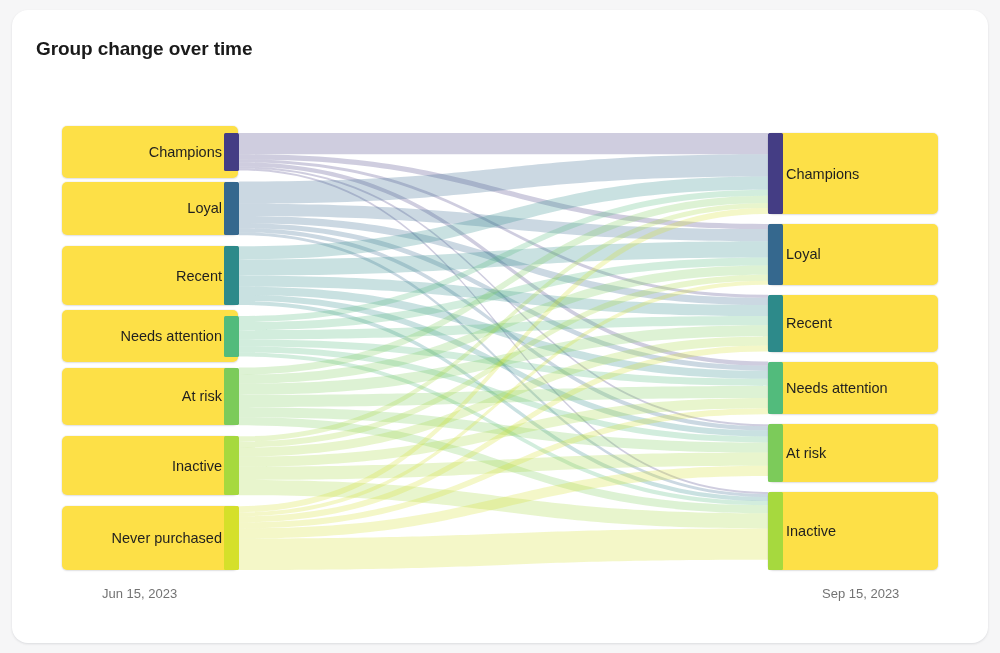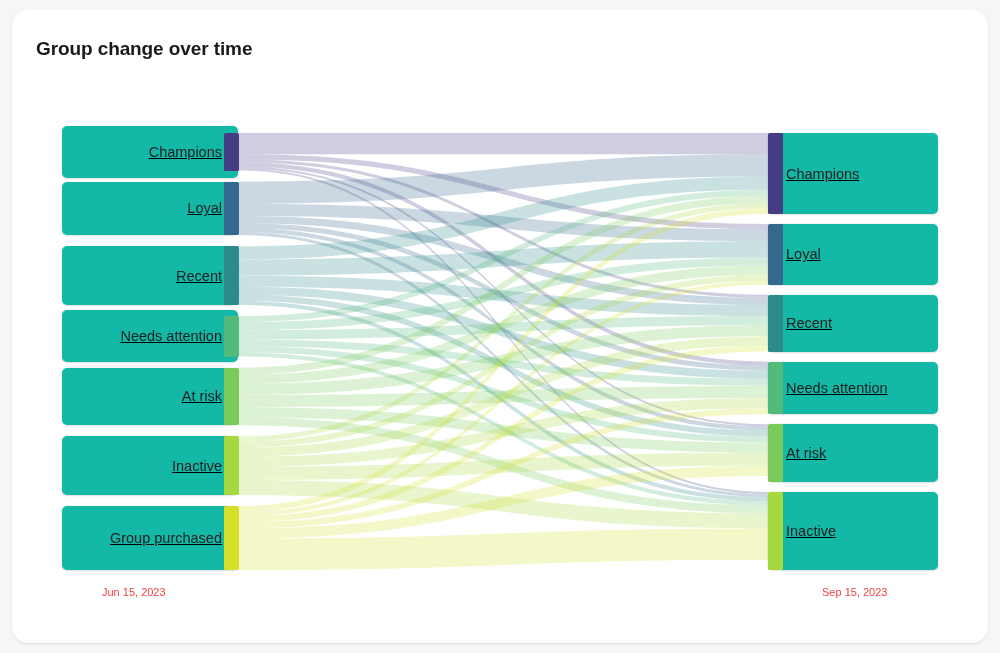--- a/index.html
+++ b/index.html
@@ -33,45 +33,44 @@
   }
   .chart {
     position: absolute;
     left: 0; top: 0;
     width: 976px; height: 633px;
   }
   svg.sankey { position: absolute; left: 0; top: 0; }
 
   .node-card {
     position: absolute;
-    background: #14b8a6;
+    background: #fde047;
     border-radius: 5px;
     box-shadow: 0 1px 2px rgba(16,24,40,.10), 0 0 0 1px rgba(16,24,40,.035);
     display: flex;
     align-items: center;
     z-index: 3;
-    text-decoration: underline;
   }
   .node-card.left  { justify-content: flex-end; padding-right: 16px; }
   .node-card.right { justify-content: flex-start; padding-left: 18px; }
   .node-label {
     font-size: 14.5px;
     color: #1f1f1f;
     white-space: nowrap;
   }
   .node-bar {
     position: absolute;
     width: 15px;
     border-radius: 1.5px;
     z-index: 4;
   }
   .axis-date {
     position: absolute;
-    font-size: 11px;
-    color: #ef4444;
+    font-size: 13px;
+    color: #737373;
     white-space: nowrap;
   }
 </style>
 </head>
 <body>
 
 <div id="root">
   <div class="card">
     <div class="card-title">Group change over time</div>
     <div class="chart" id="chart">
@@ -138,21 +137,21 @@
           <div class="node-bar" style="left: 212px; top: 306.022px; height: 40.5464px; background: rgb(82, 187, 124);"></div>
           <div class="node-card left" style="left: 50px; width: 176px; top: 357.568px; height: 57.7787px;">
             <span class="node-label">At risk</span>
           </div>
           <div class="node-bar" style="left: 212px; top: 357.568px; height: 57.7787px; background: rgb(124, 203, 90);"></div>
           <div class="node-card left" style="left: 50px; width: 176px; top: 426.347px; height: 58.7923px;">
             <span class="node-label">Inactive</span>
           </div>
           <div class="node-bar" style="left: 212px; top: 426.347px; height: 58.7923px; background: rgb(166, 217, 62);"></div>
           <div class="node-card left" style="left: 50px; width: 176px; top: 496.139px; height: 63.8607px;">
-            <span class="node-label">Group purchased</span>
+            <span class="node-label">Never purchased</span>
           </div>
           <div class="node-bar" style="left: 212px; top: 496.139px; height: 63.8607px; background: rgb(213, 224, 42);"></div>
           <div class="node-card right" style="left: 756px; width: 170px; top: 123px; height: 81.0471px;">
             <span class="node-label">Champions</span>
           </div>
           <div class="node-bar" style="left: 756px; top: 123px; height: 81.0471px; background: rgb(68, 61, 132);"></div>
           <div class="node-card right" style="left: 756px; width: 170px; top: 214.047px; height: 60.7853px;">
             <span class="node-label">Loyal</span>
           </div>
           <div class="node-bar" style="left: 756px; top: 214.047px; height: 60.7853px; background: rgb(53, 104, 142);"></div>

